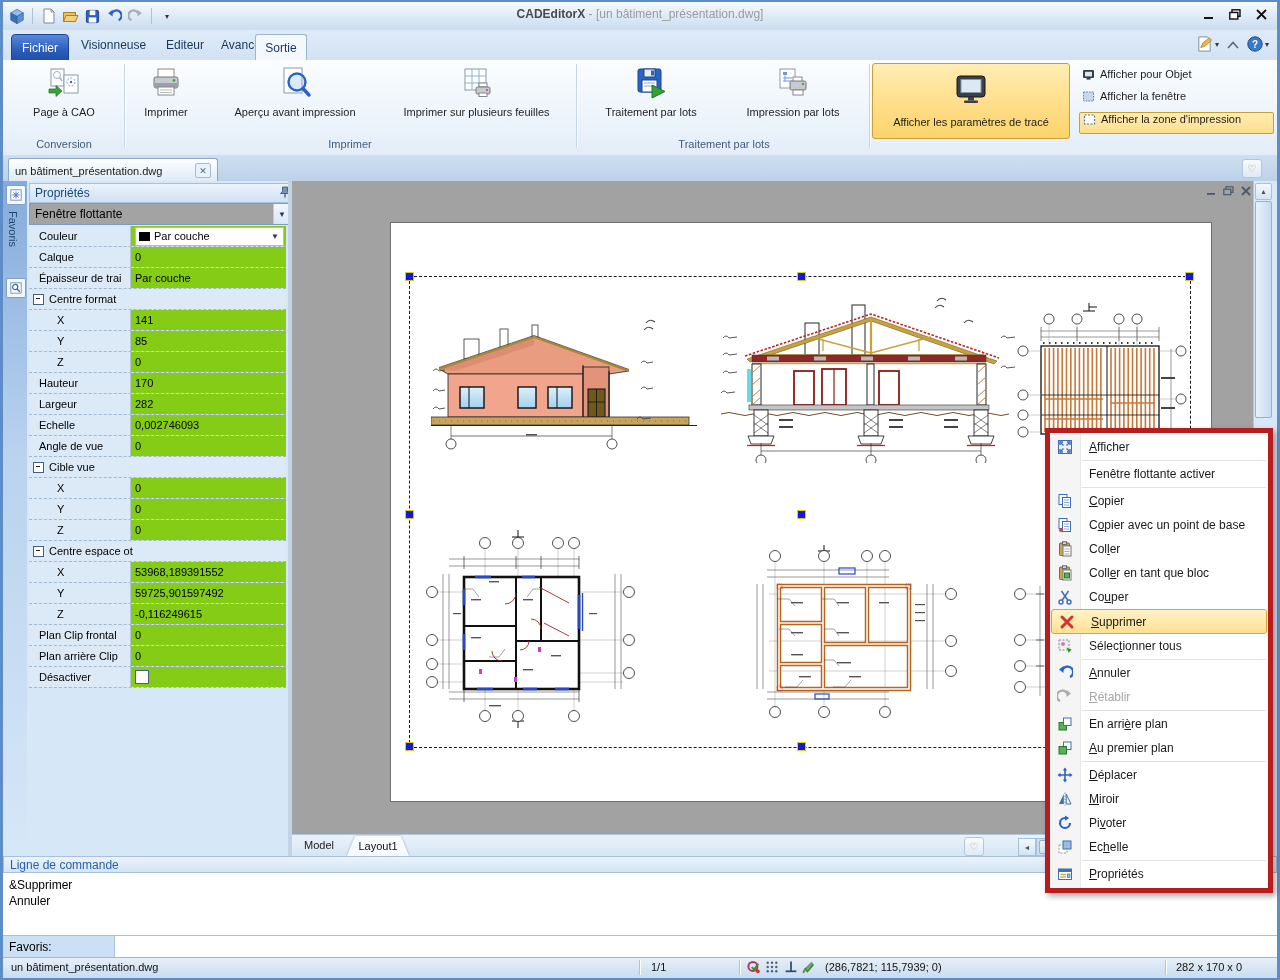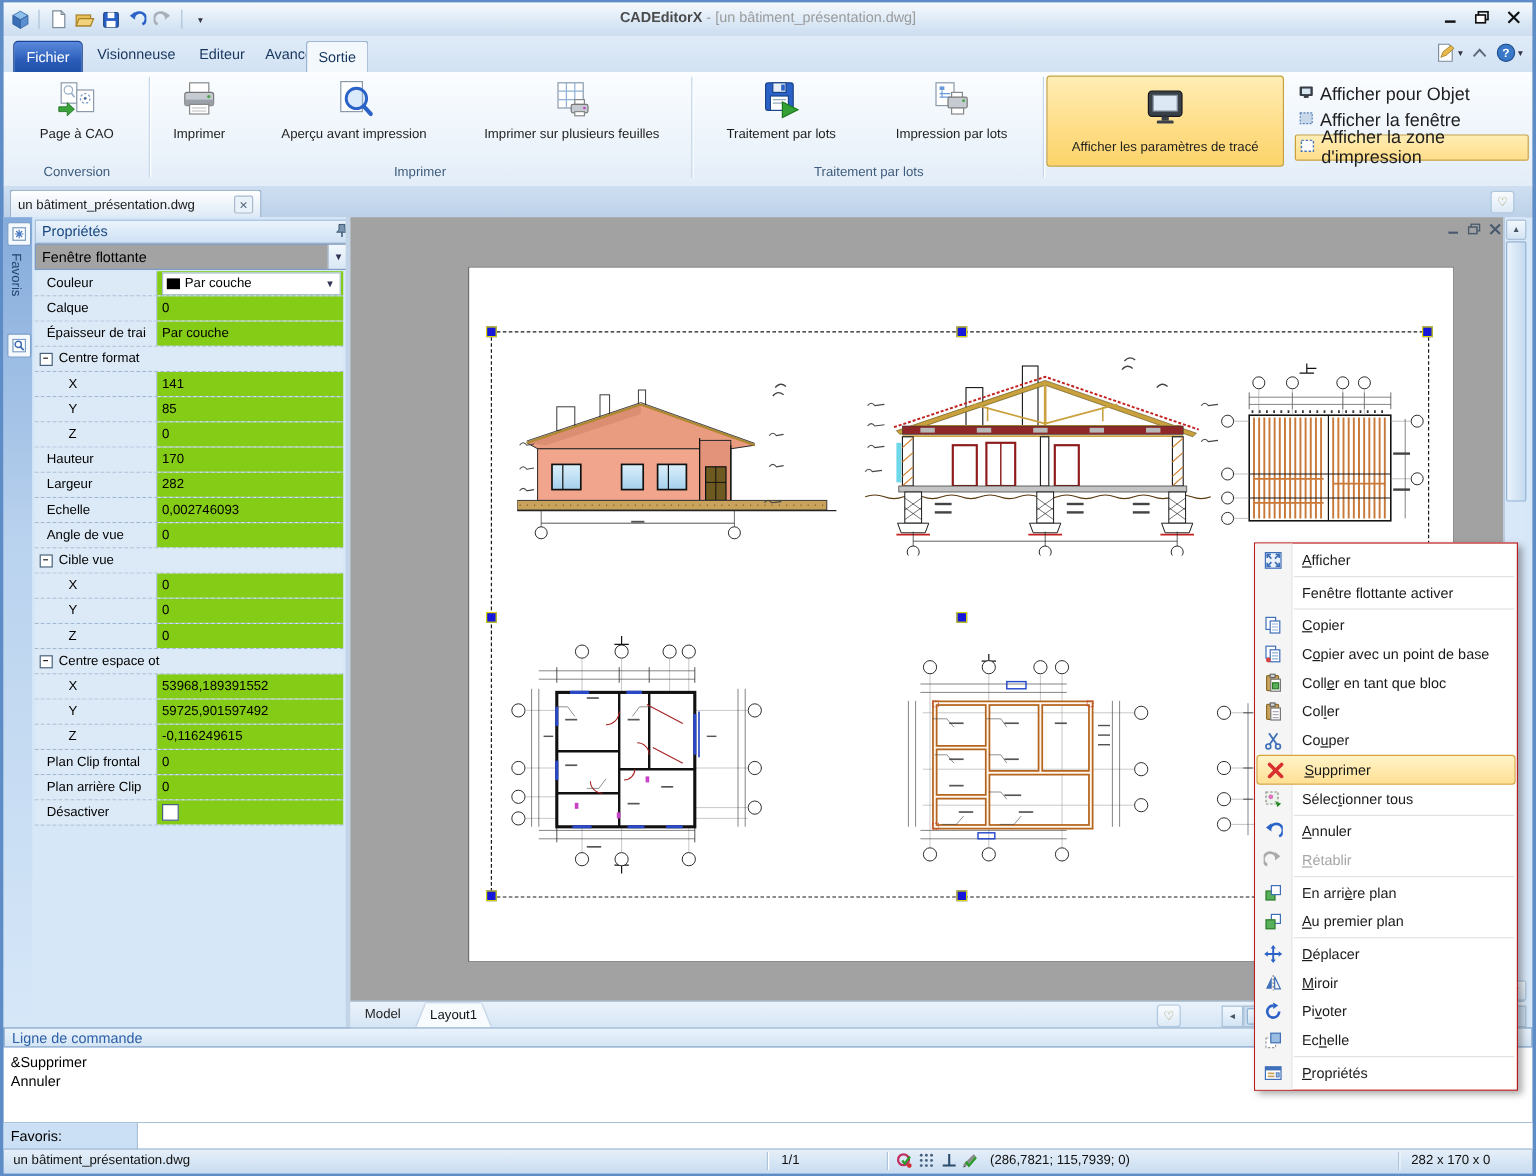--- a/index.html
+++ b/index.html
@@ -28,21 +28,21 @@
   
   .ribbon{left:3px;top:60px;width:1274px;height:95px;
     background:linear-gradient(#FBFDFF,#EDF4FB 60%,#E3EDF8);border-bottom:1px solid #B6CADF;}
   .vsep{top:4px;width:1px;height:84px;background:#C4D6E8;box-shadow:1px 0 0 #FFFFFF;}
   .rbtn{top:4px;height:70px;display:flex;flex-direction:column;align-items:center;justify-content:flex-start;gap:4px;border-radius:3px;}
   .rbtn .ric{height:38px;display:flex;align-items:center;}
   .rlabel{font-size:11px;color:#1E1E1E;white-space:nowrap;}
   .glabel{top:78px;font-size:11px;color:#3E5C7C;text-align:center;}
   .bigtoggle{left:869px;top:3px;width:196px;height:74px;border:1px solid #C8A038;border-radius:3px;
     background:linear-gradient(#FFEDB4,#FFDE8A 55%,#FBD469);display:flex;flex-direction:column;align-items:center;justify-content:center;gap:6px;}
-  .stgl{left:1076px;width:190px;height:20px;display:flex;align-items:center;gap:5px;font-size:15px;color:#1E1E1E;padding-left:3px;}
+  .stgl{left:1076px;width:190px;height:20px;display:flex;align-items:flex-start;gap:5px;font-size:11px;color:#1E1E1E;padding-left:3px;}
   .stgl.on{background:linear-gradient(#FFEDB4,#FFDE8A);border:1px solid #C8A038;border-radius:2px;}
   
   .doctabbar{left:3px;top:155px;width:1274px;height:26px;
     background:linear-gradient(#CFDFF1,#BCD1E8);border-bottom:1px solid #9FB6CE;}
   .doctab{left:5px;top:3px;width:196px;height:23px;background:linear-gradient(#FFFFFF,#DCE9F6);
     border:1px solid #8FA8C4;border-bottom:none;border-radius:3px 3px 0 0;display:flex;align-items:center;font-size:11px;color:#1A1A1A;padding:0 6px;gap:8px;}
   .closebox{width:14px;height:13px;border:1px solid #A8BACC;border-radius:2px;background:#E9F1F9;
     font-size:9px;color:#55687C;display:flex;align-items:center;justify-content:center;}
   .smallbtn{width:18px;height:17px;border:1px solid #AFC8E0;border-radius:3px;background:linear-gradient(#F8FBFE,#DDEAF7);
     display:flex;align-items:center;justify-content:center;font-size:10px;color:#A89850;}
@@ -96,21 +96,21 @@
   .cmdheader{left:3px;top:856px;width:1274px;height:17px;background:linear-gradient(#EAF3FC,#D5E5F4);
     border:1px solid #A8C0D8;box-sizing:border-box;display:flex;align-items:center;font-size:12px;color:#2B5FA8;padding-left:6px;}
   .cmdout{left:3px;top:873px;width:1274px;height:62px;background:#fff;font-size:12px;color:#000;line-height:16px;padding:4px 0 0 6px;box-sizing:border-box;}
   .cmdprompt{left:3px;top:935px;width:1274px;height:22px;background:#fff;border-top:1px solid #A8C0D8;display:flex;}
   .promptchip{width:112px;height:100%;background:#CBE0F5;border-right:1px solid #A8C0D8;display:flex;align-items:center;font-size:12px;color:#000;padding-left:6px;box-sizing:border-box;}
   .promptinput{flex:1;border:none;outline:none;font-size:12px;font-family:"Liberation Sans",sans-serif;}
   
   .statusbar{left:3px;top:957px;width:1274px;height:20px;background:linear-gradient(#E6EFF9,#C8DCF0);border-top:1px solid #9FB8D2;font-size:11px;color:#111;}
   .sbsep{top:2px;width:1px;height:15px;background:#AFC4DA;box-shadow:1px 0 0 #fff;}
   
-  .cmenu{left:1045px;top:452px;width:218px;background:#FFFFFF;border:1px solid #b91c1c;
+  .cmenu{left:1045px;top:428px;width:218px;background:#FFFFFF;border:5px solid #b91c1c;
     box-shadow:3px 3px 6px rgba(0,0,0,.35);z-index:100;padding:2px 0;}
   .cmenu .gutter{position:absolute;left:0;top:0;bottom:0;width:30px;background:#F5F5F5;border-right:1px solid #E8E8E8;}
   .mi{position:relative;height:24px;display:flex;align-items:center;font-size:12px;color:#1A1A1A;cursor:default;}
   .mi .mico{width:30px;display:flex;align-items:center;justify-content:center;flex:0 0 auto;}
   .mi .mtext{padding-left:9px;white-space:nowrap;}
   .mi.hl{background:linear-gradient(#FFF3C8,#FFE093);border:1px solid #D9A43C;border-radius:3px;margin:0 1px;height:23px;}
   .mi.dis{color:#A6A6A6;}
   .msep{height:1px;background:#E2E2E2;margin:1px 2px 1px 32px;}
   u{text-decoration:underline;}
 </style>
@@ -1027,43 +1027,43 @@
           </svg>
         </span>
       <span class="mtext"><span>C</span><u>o</u><span>pier avec un point de base</span></span>
     </div>
     <div class="mi">
       <span class="mico">
           <svg width="16" height="16" viewBox="0 0 16 16">
             <rect x="2.5" y="2" width="10" height="12.5" rx="1" fill="#C9A35B" stroke="#8A6A28"></rect>
             <rect x="5.5" y="0.8" width="4" height="2.8" fill="#D8D8D8" stroke="#666"></rect>
             <rect x="6" y="5" width="8" height="10" fill="#fff" stroke="#777"></rect>
-            <rect x="7.5" y="8" width="5" height="5" fill="#58B058" stroke="#2A7A2A"></rect>
-          </svg>
-        </span>
-      <span class="mtext"><span>Coll</span><u>e</u><span>r en tant que bloc</span></span>
-    </div>
-    <div class="mi">
-      <span class="mico">
-          <svg width="16" height="16" viewBox="0 0 16 16">
-            <rect x="2.5" y="2" width="10" height="12.5" rx="1" fill="#C9A35B" stroke="#8A6A28"></rect>
-            <rect x="5.5" y="0.8" width="4" height="2.8" fill="#D8D8D8" stroke="#666"></rect>
-            <rect x="6" y="5" width="8" height="10" fill="#fff" stroke="#777"></rect>
             <g stroke="#AAB">
               <line x1="7.5" y1="8" x2="12.5" y2="8"></line>
               <line x1="7.5" y1="10.5" x2="12.5" y2="10.5"></line>
               <line x1="7.5" y1="13" x2="12.5" y2="13"></line>
             </g>
           </svg>
         </span>
       <span class="mtext"><span>Col</span><u>l</u><span>er</span></span>
     </div>
     <div class="mi">
       <span class="mico">
           <svg width="16" height="16" viewBox="0 0 16 16">
+            <rect x="2.5" y="2" width="10" height="12.5" rx="1" fill="#C9A35B" stroke="#8A6A28"></rect>
+            <rect x="5.5" y="0.8" width="4" height="2.8" fill="#D8D8D8" stroke="#666"></rect>
+            <rect x="6" y="5" width="8" height="10" fill="#fff" stroke="#777"></rect>
+            <rect x="7.5" y="8" width="5" height="5" fill="#58B058" stroke="#2A7A2A"></rect>
+          </svg>
+        </span>
+      <span class="mtext"><span>Coll</span><u>e</u><span>r en tant que bloc</span></span>
+    </div>
+    <div class="mi">
+      <span class="mico">
+          <svg width="16" height="16" viewBox="0 0 16 16">
             <line x1="4.5" y1="2" x2="11" y2="11.5" stroke="#3E6FB8" stroke-width="1.5"></line>
             <line x1="11.5" y1="2" x2="5" y2="11.5" stroke="#3E6FB8" stroke-width="1.5"></line>
             <circle cx="4" cy="13" r="2" fill="none" stroke="#3E6FB8" stroke-width="1.4"></circle>
             <circle cx="12" cy="13" r="2" fill="none" stroke="#3E6FB8" stroke-width="1.4"></circle>
           </svg>
         </span>
       <span class="mtext"><span>Co</span><u>u</u><span>per</span></span>
     </div>
     <div class="mi hl">
       <span class="mico">

